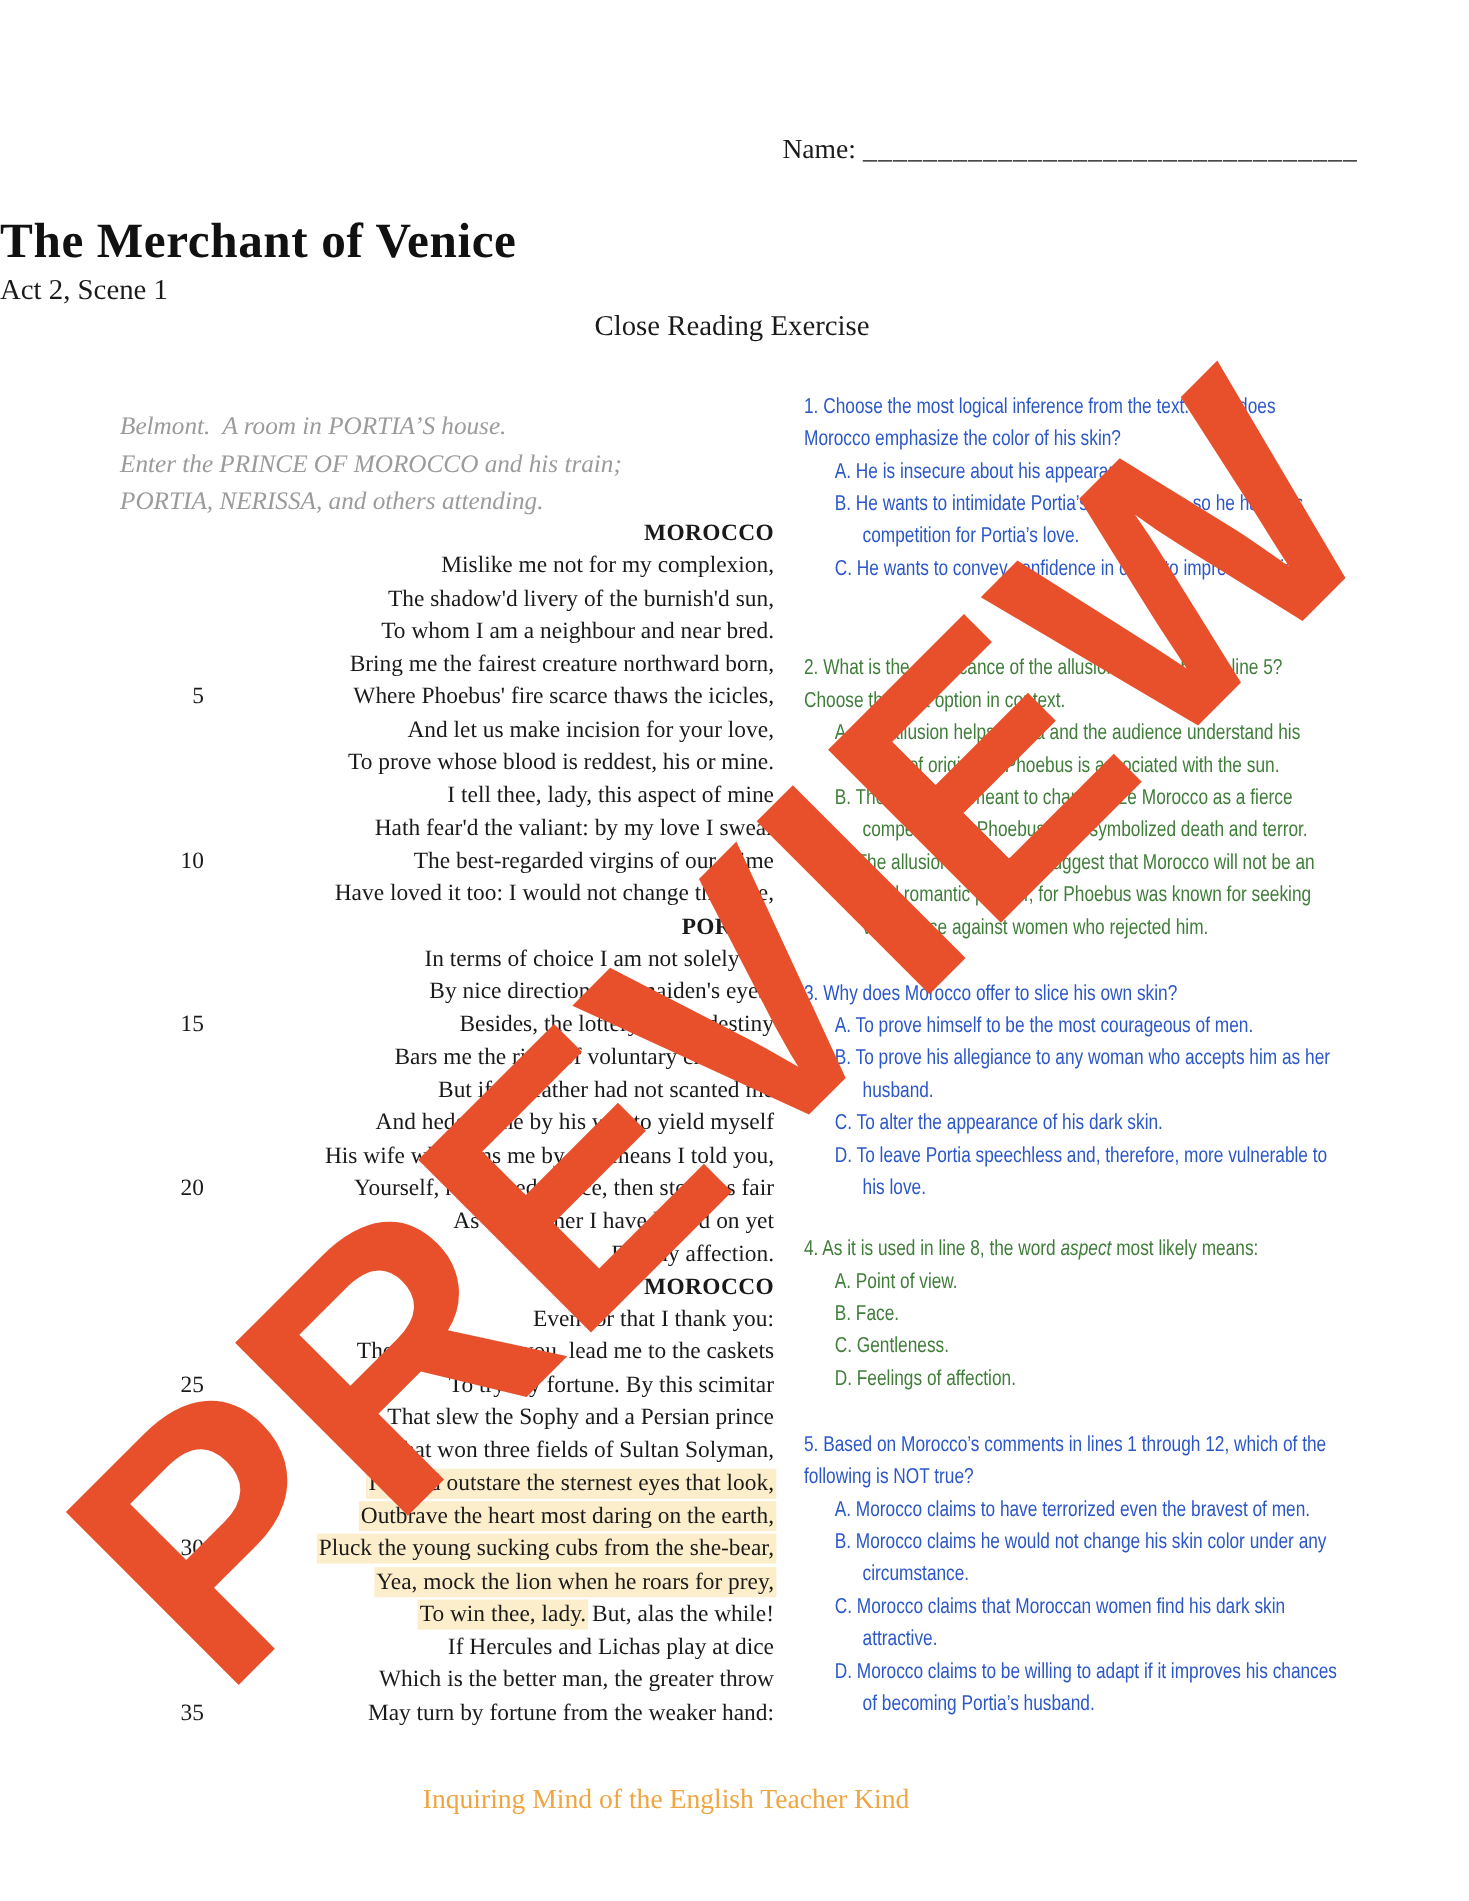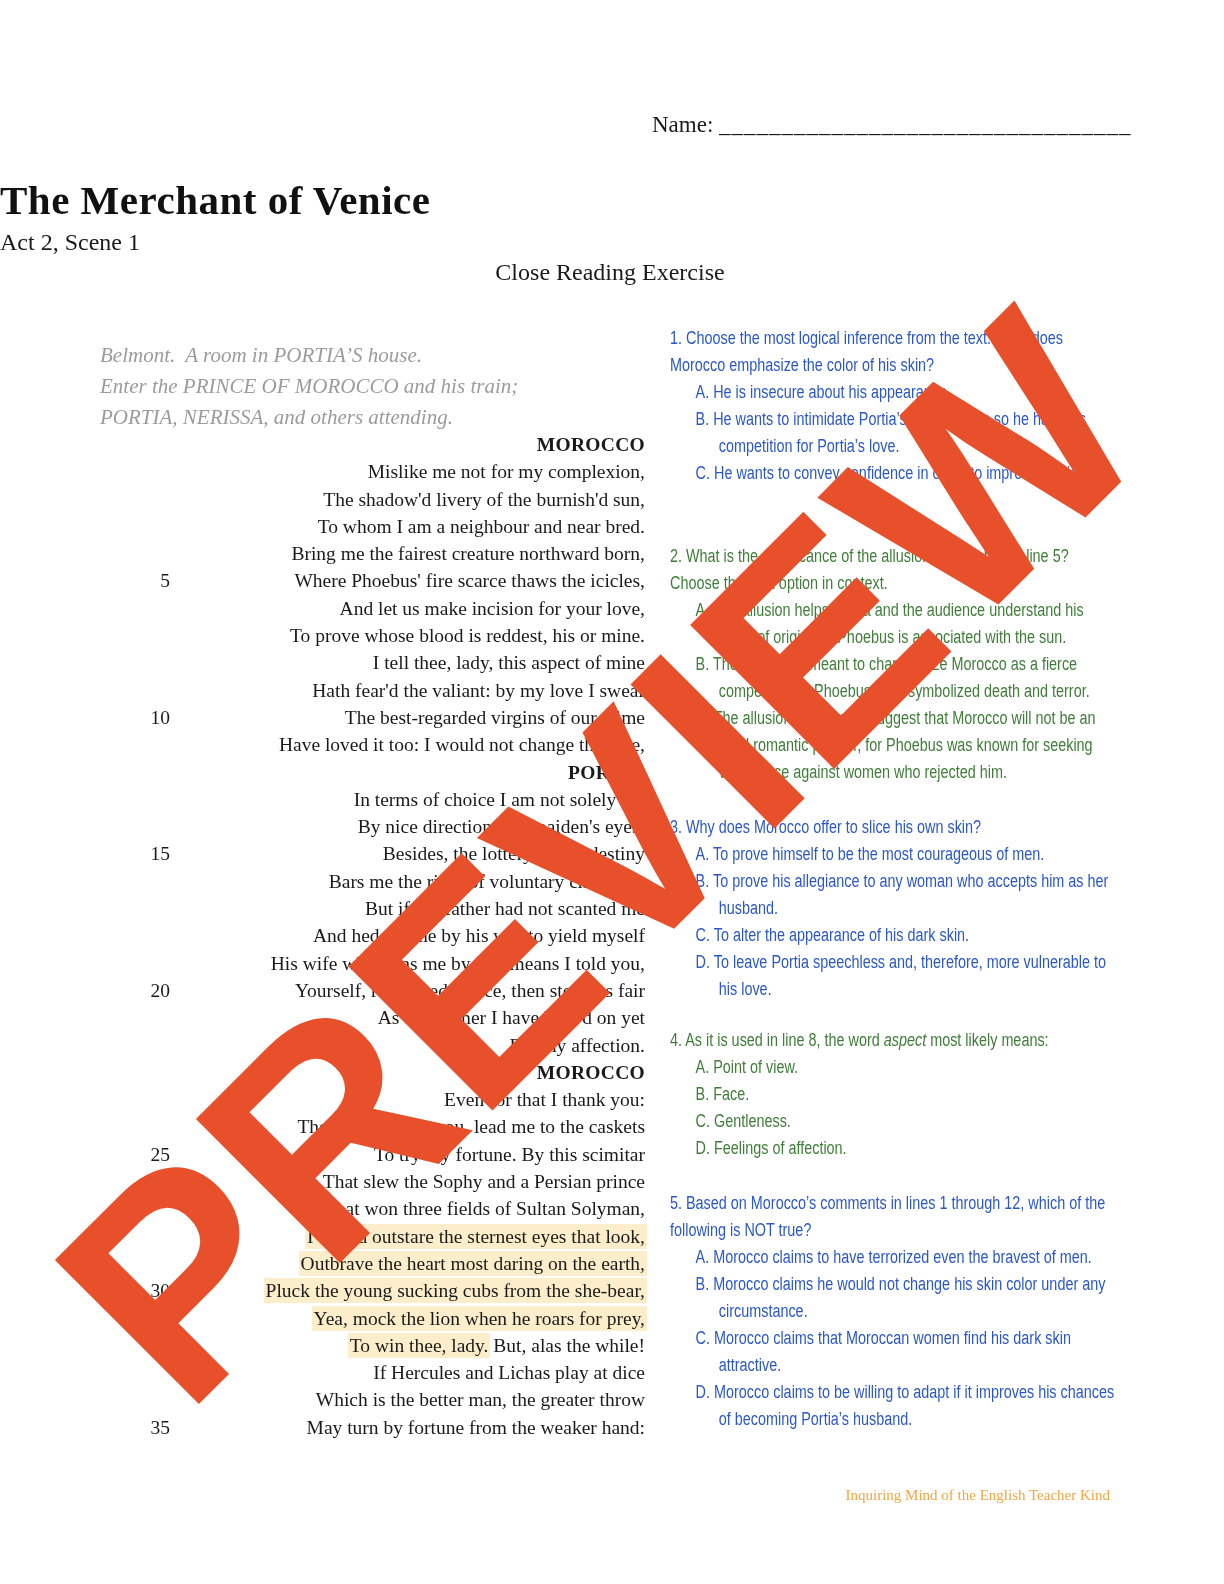--- a/index.html
+++ b/index.html
@@ -46,22 +46,22 @@
   
   .watermark {
     position:absolute; left:600px; top:858px; z-index:20;
     transform:translate(-50%,-50%) rotate(-45deg);
     font-family:"Liberation Sans", sans-serif; font-weight:bold;
     font-size:296px; letter-spacing:2px; white-space:nowrap;
     color:var(--c-red,#e8502b); pointer-events:none;
   }
 
   
-  .footer { position:absolute; left:0; top:1487px; width:1110px; text-align:right;
-            font-size:15px; color:var(--c-gold,#f0a541); }
+  .footer { position:absolute; left:0; top:1487px; width:1110px; text-align:center;
+            font-size:23px; color:var(--c-gold,#f0a541); }
 </style>
 </head>
 <body>
 
 <div class="page">
 
   <div class="name-row">
     <span>Name:</span>
     <span class="blank">_________________________________</span>
   </div>

